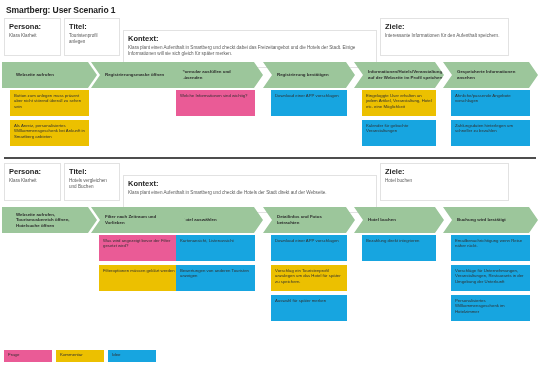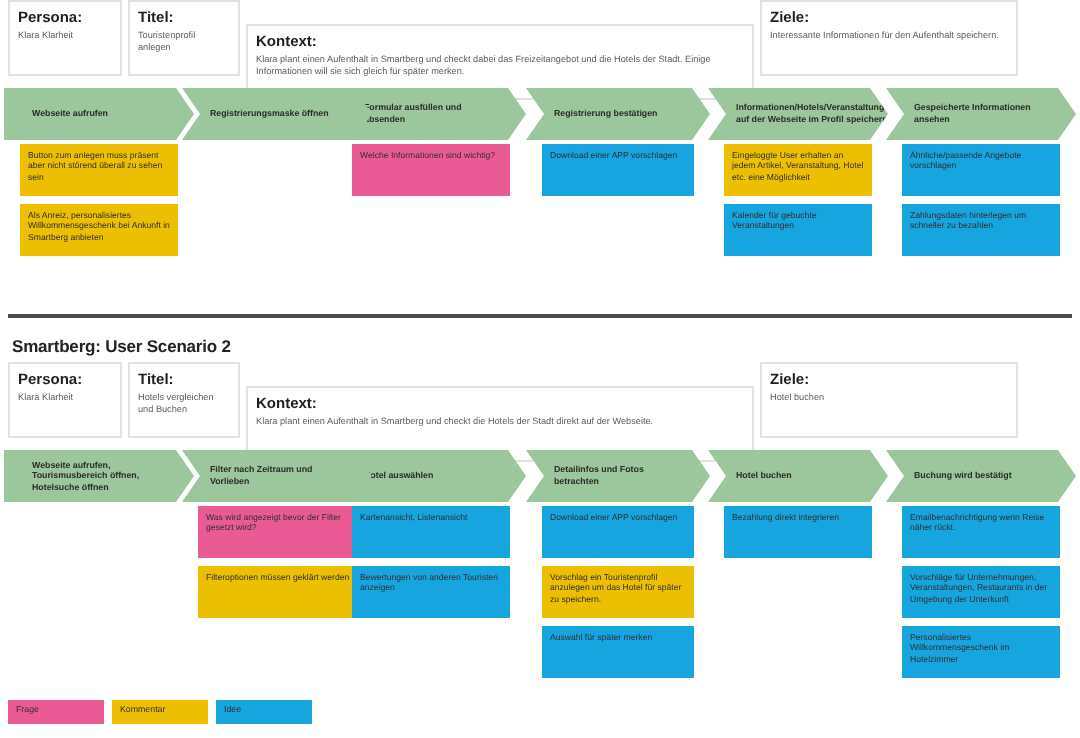--- a/index.html
+++ b/index.html
@@ -79,20 +79,21 @@
   .lg-0{left:0;width:48px;background:#ea5b96;}
   .lg-1{left:52px;width:48px;background:#ecc000;}
   .lg-2{left:104px;width:48px;background:#17a5e0;}
 </style>
 </head>
 <body>
 
 <div class="board">
 
   <div class="scenario" id="scenario-1">
+    <div class="scn-title">Smartberg: User Scenario 1</div>
     <div class="meta-row">
       <div class="meta-card mc-persona">
         <div class="meta-label">Persona:</div>
         <div class="meta-value">Klara Klarheit</div>
       </div>
       <div class="meta-card mc-title">
         <div class="meta-label">Titel:</div>
         <div class="meta-value">Touristenprofil anlegen</div>
       </div>
       <div class="meta-card mc-context">
@@ -132,21 +133,20 @@
         <div class="note yellow" style="left: 360px; width: 74px; top: 0px; height: 26px;">Eingeloggte User erhalten an jedem Artikel, Veranstaltung, Hotel etc. eine Möglichkeit</div>
         <div class="note blue" style="left: 360px; width: 74px; top: 30px; height: 26px;">Kalender für gebuchte Veranstaltungen</div>
         <div class="note blue" style="left: 449px; width: 79px; top: 0px; height: 26px;">Ähnliche/passende Angebote vorschlagen</div>
         <div class="note blue" style="left: 449px; width: 79px; top: 30px; height: 26px;">Zahlungsdaten hinterlegen um schneller zu bezahlen</div>
       </div>
   </div>
 
   <div class="divider"></div>
 
   <div class="scenario" id="scenario-2">
-    <div class="scn-title">Smartberg: User Scenario 2</div>
     <div class="meta-row">
       <div class="meta-card mc-persona">
         <div class="meta-label">Persona:</div>
         <div class="meta-value">Klara Klarheit</div>
       </div>
       <div class="meta-card mc-title">
         <div class="meta-label">Titel:</div>
         <div class="meta-value">Hotels vergleichen und Buchen</div>
       </div>
       <div class="meta-card mc-context">

